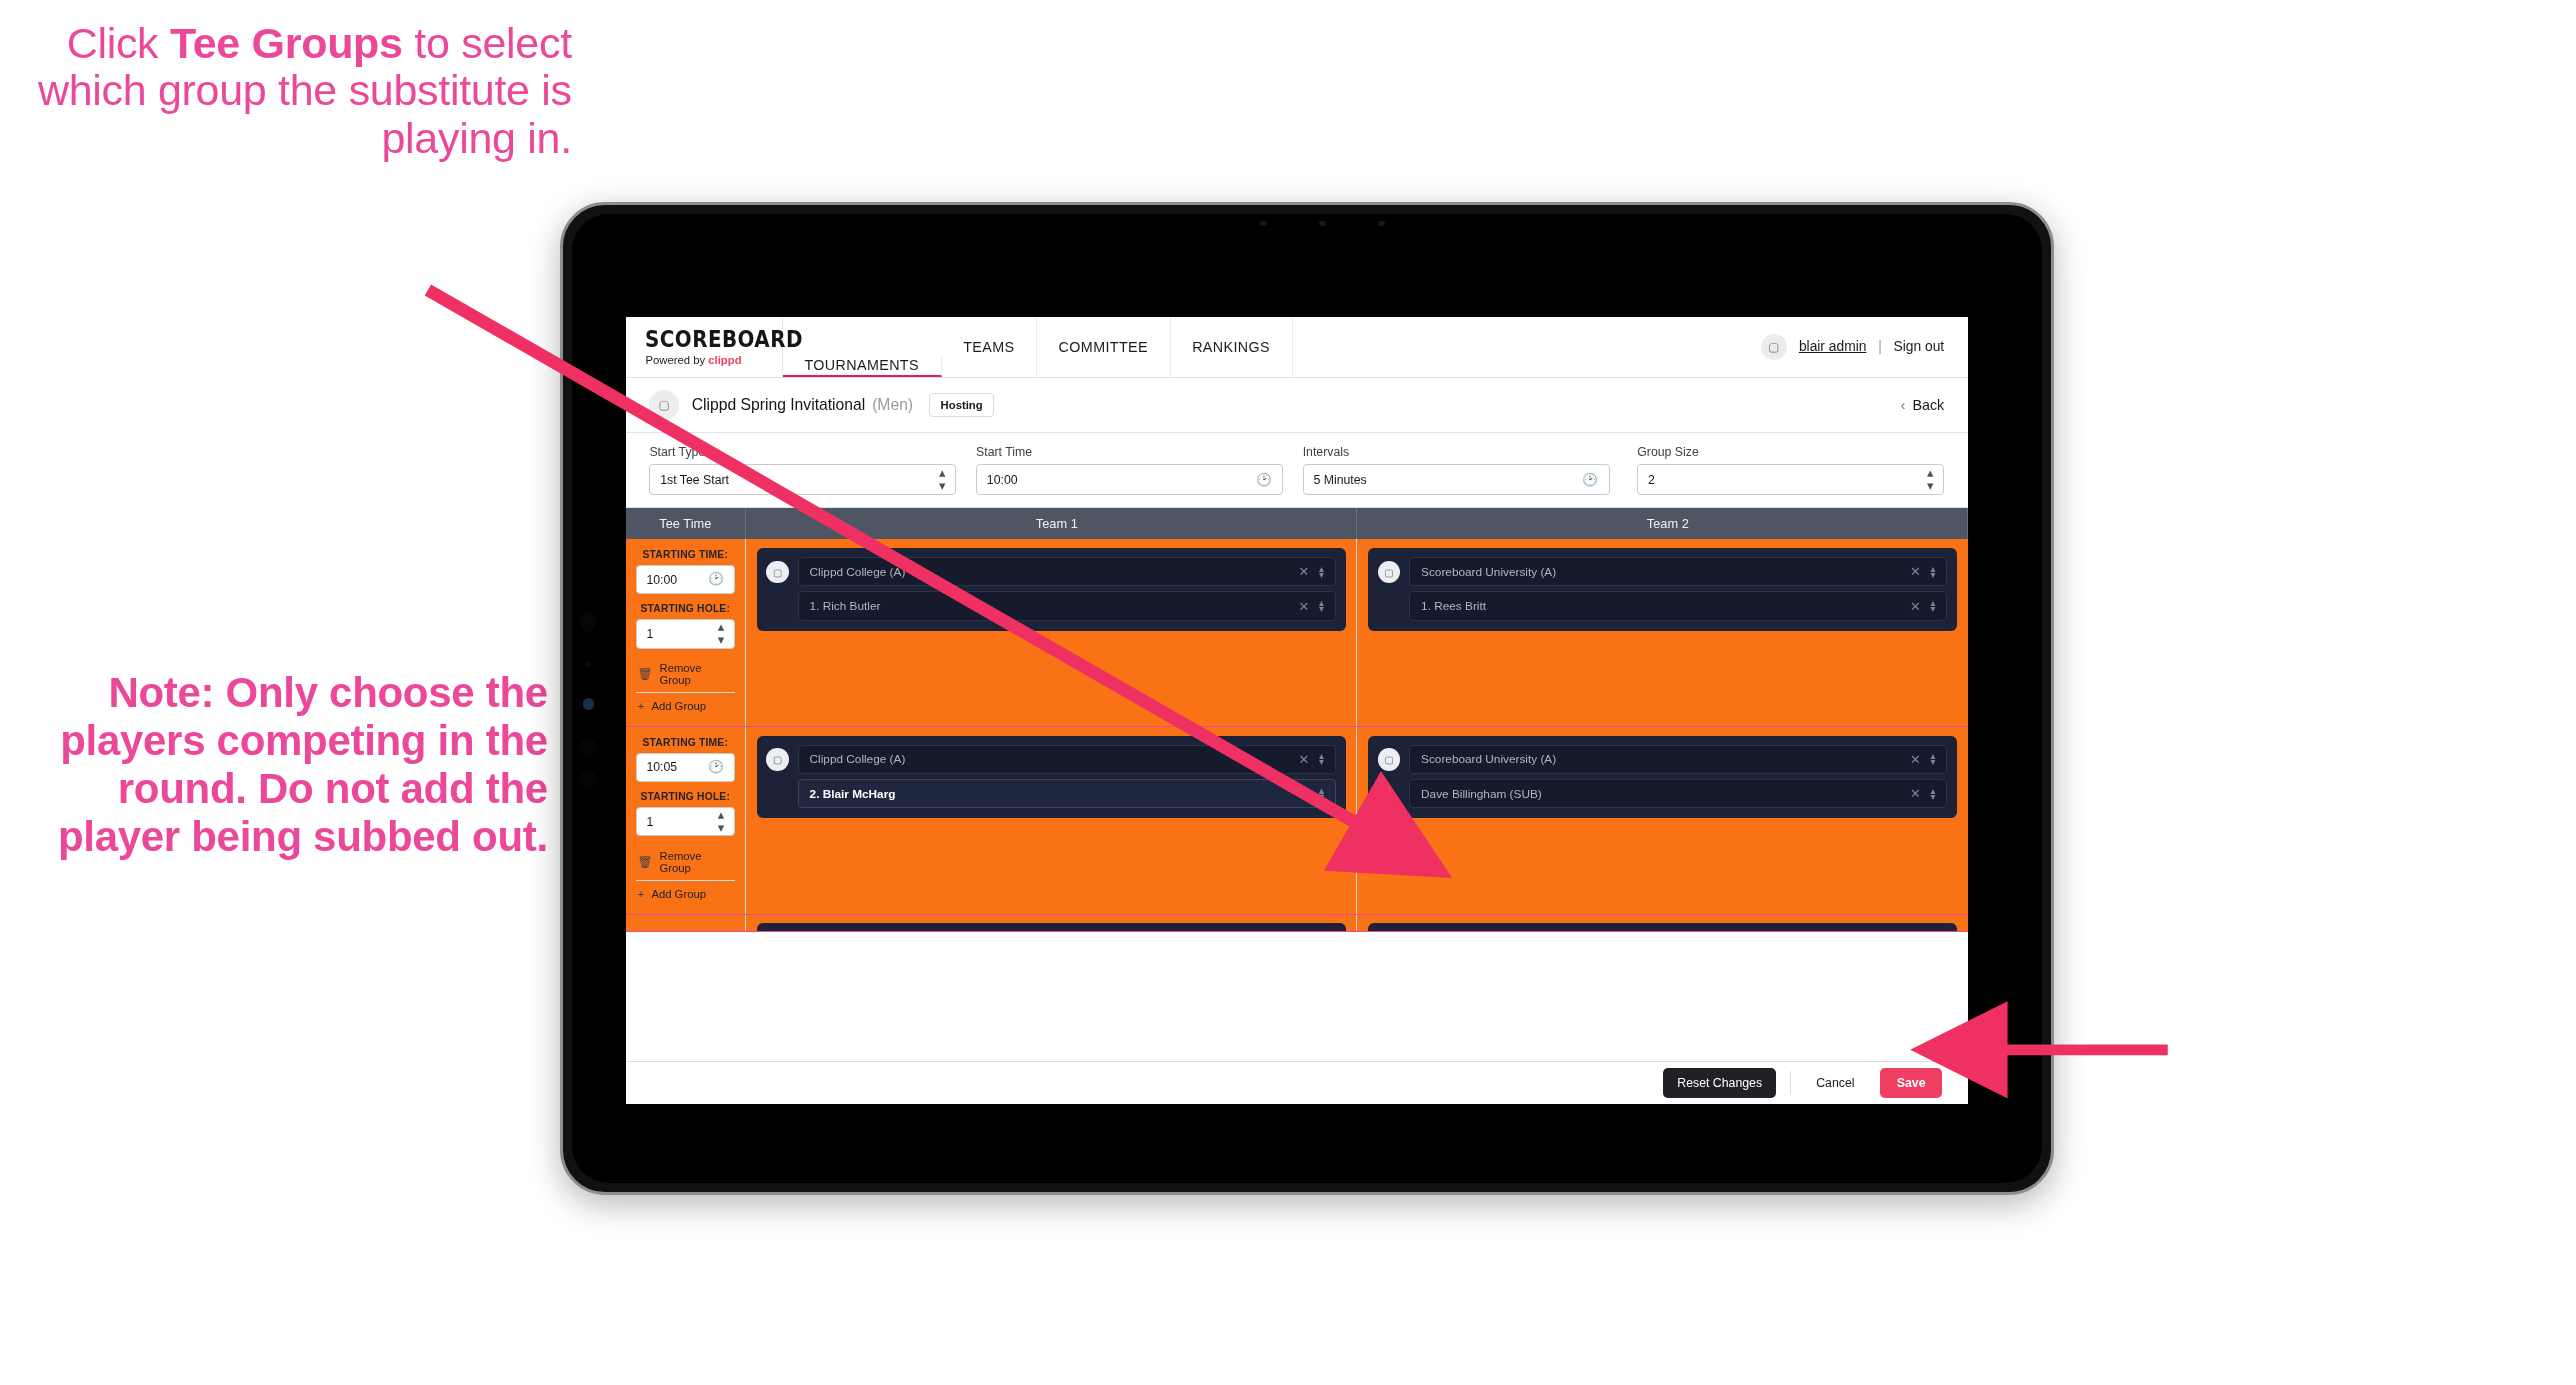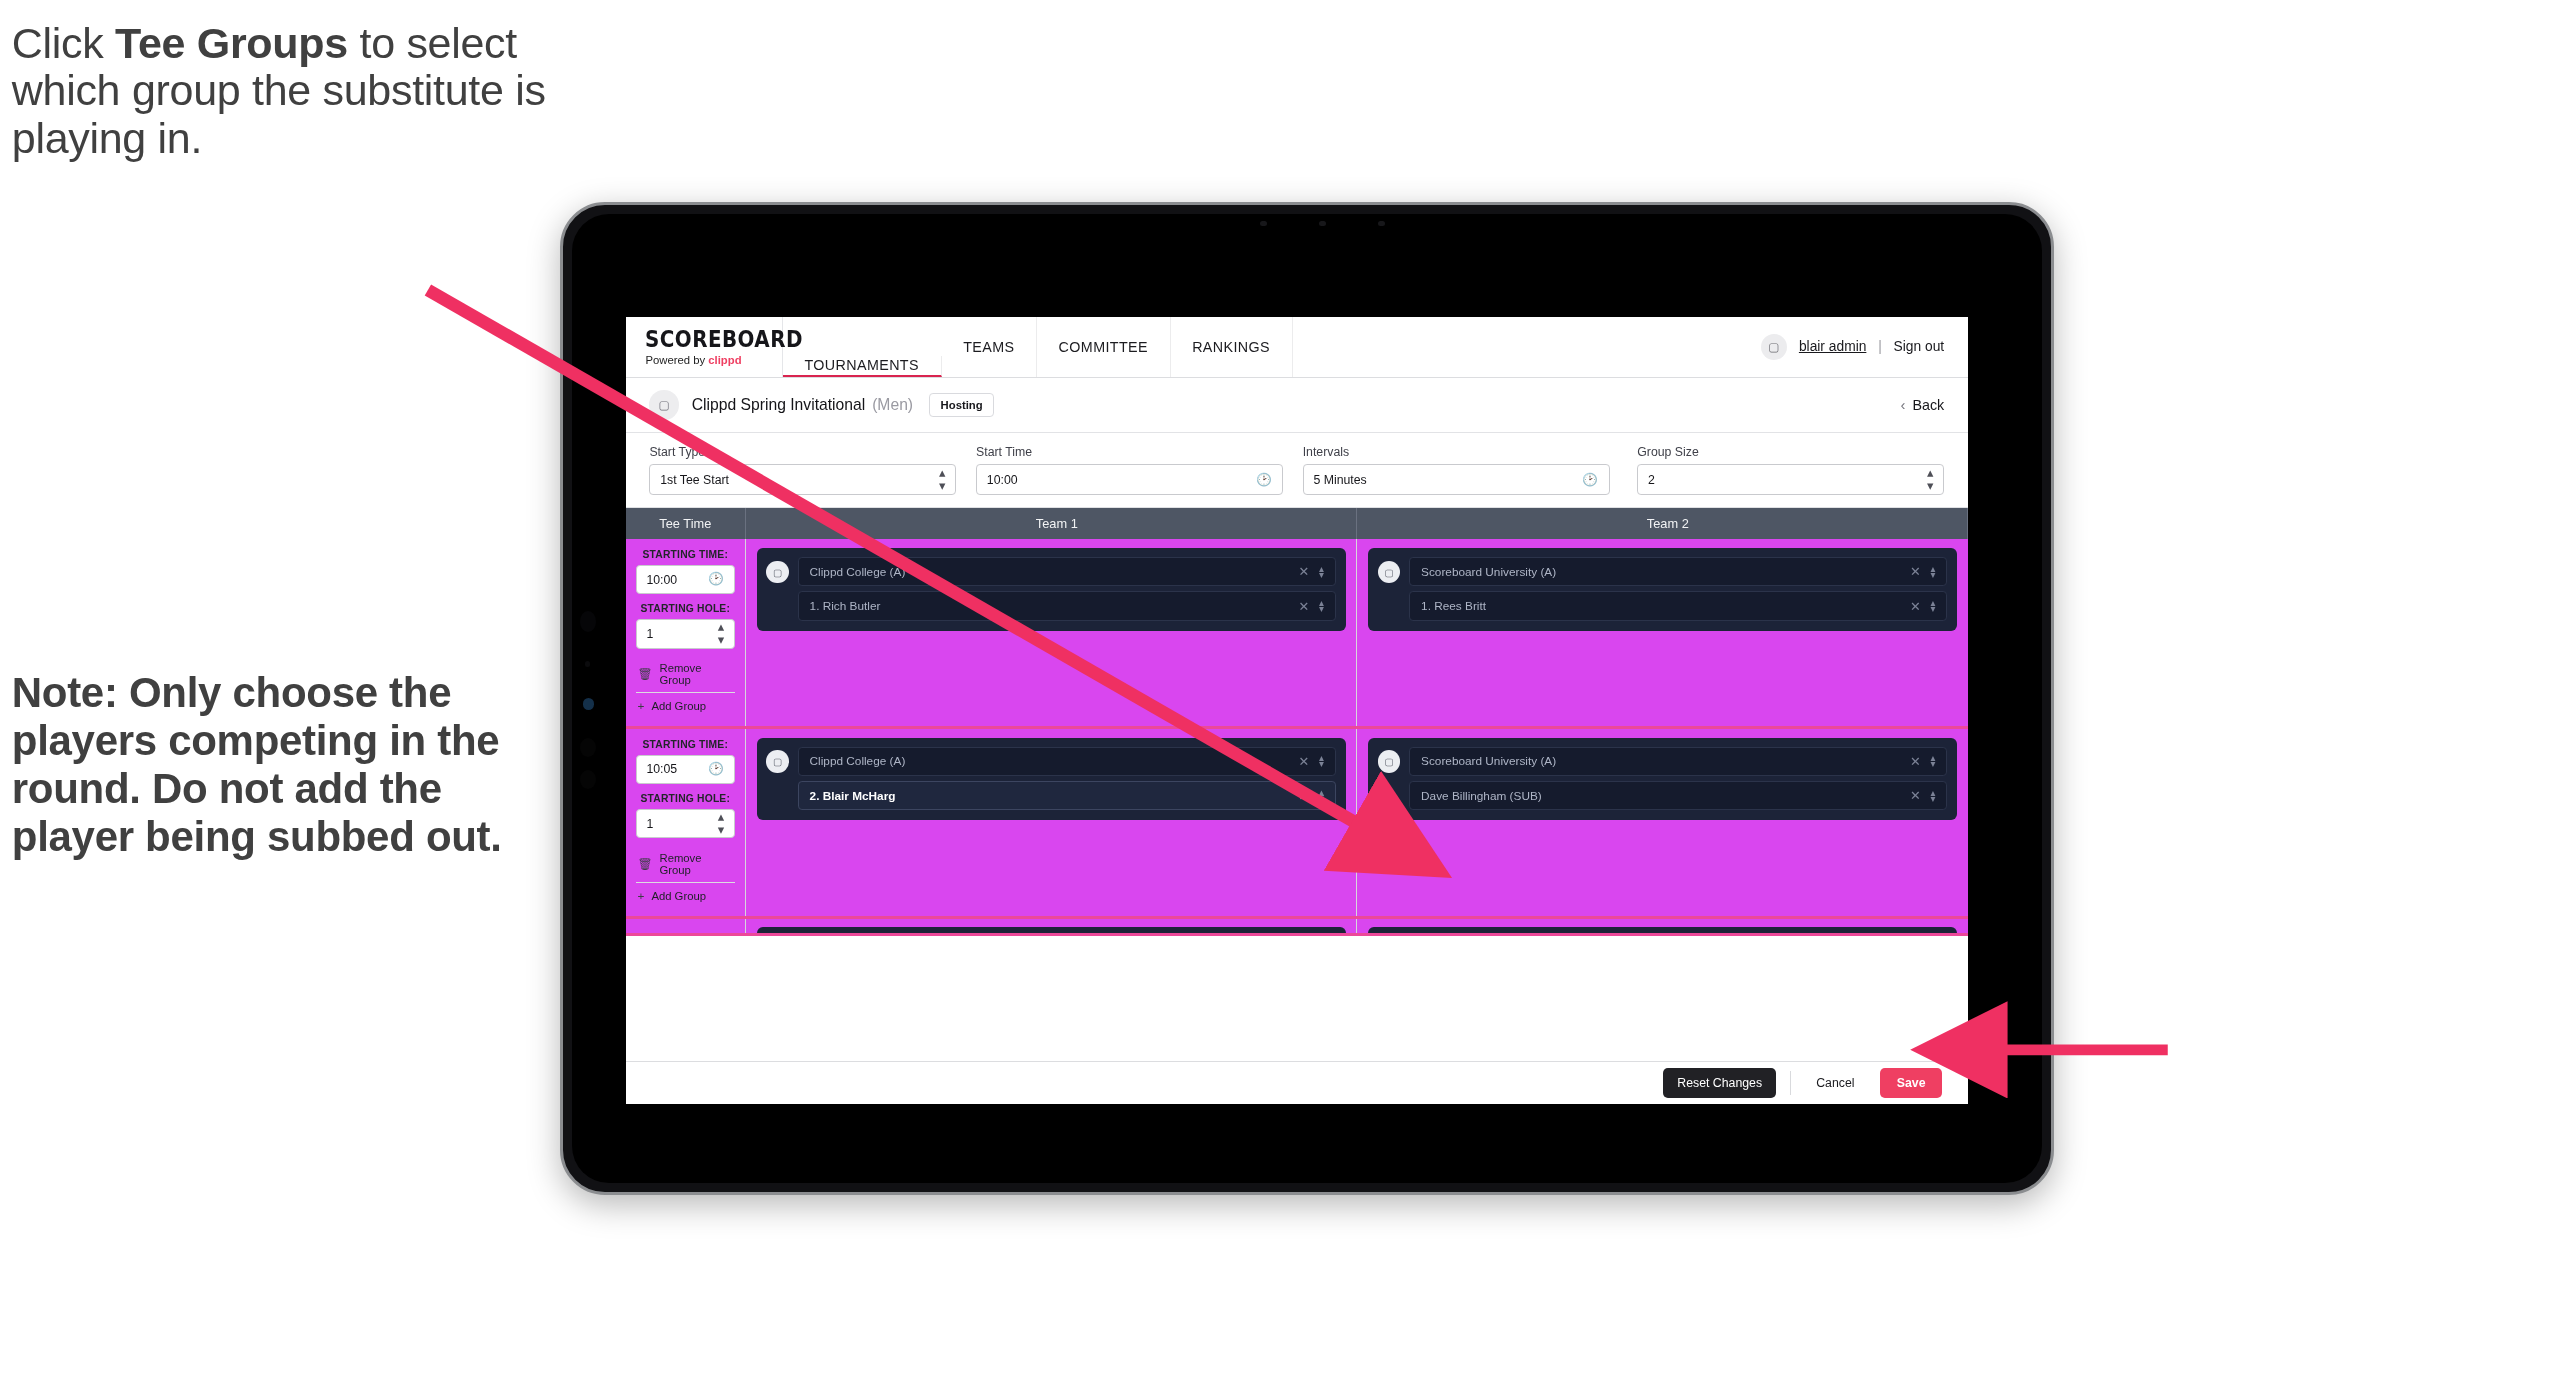--- a/index.html
+++ b/index.html
@@ -7,23 +7,24 @@
     width: 2576px; height: 1385px;
     background: #ffffff;
     font-family: "Liberation Sans", sans-serif;
     overflow: hidden;
   }
   #stage { position: relative; width: 2576px; height: 1385px; background: #fff; }
 
   
   .annot {
     position: absolute;
-    color: #404040;
+    color: #ec4899;
     font-family: "Liberation Sans", sans-serif;
     letter-spacing: -0.3px;
+    text-align: right;
   }
   #annot-top { left: 11.8px; top: 19.7px; width: 560px; font-size: 43px; line-height: 1.11; font-weight: 400; }
   #annot-note { left: 11.8px; top: 669px; width: 536px; font-size: 42px; line-height: 1.14; font-weight: 700; }
   #annot-save { left: 2202px; top: 993px; width: 354px; font-size: 43px; line-height: 1.1; font-weight: 400; }
   .annot b { font-weight: 700; }
 
   .arrow-svg { position: absolute; left: 0; top: 0; width: 2576px; height: 1385px; pointer-events: none; }
 
   
   #tablet {
@@ -126,21 +127,21 @@
   
   #tablewrap { flex: 1; position: relative; overflow: hidden; border-top: 1px solid #dfe0e3; }
   #thead { display: flex; background: #4e5664; height: 31px; align-items: stretch; gap: 12px; }
   #thead .cell {
     display: flex; align-items: center; justify-content: center;
     color: #f2f3f5; font-size: 12.8px; border-right: 1px solid #6a7180;
   }
   .col-tee { width: 120px; flex: none; }
   .col-team { flex: 1; }
 
-  .grouprow { display: flex; border-bottom: 3px solid #ec4899; background: #d946ef; }
+  .grouprow { display: flex; border-bottom: 1px solid #ec4899; background: #f97316; }
   .teecell {
     width: 120px; flex: none; padding: 9.8px 9.8px 7.9px 9.8px;
     border-right: 1px solid #d6d7da; display: flex; flex-direction: column; align-items: stretch;
   }
   .teecell .lbl { font-size: 10.3px; font-weight: 700; color: #23242a; letter-spacing: 0.2px; text-align: center; margin-bottom: 4.9px; }
   .teecell .ctl { height: 29.5px; margin-bottom: 8.8px; }
   .mini-link { display: flex; align-items: center; gap: 6.9px; font-size: 11.3px; color: #1f2026; padding: 4.9px 2px; cursor: pointer; }
   .mini-link .gly { font-size: 11.8px; color: #3c3d45; }
   .mini-div { height: 1px; background: #dcdde0; margin: 1px 0; }
 

